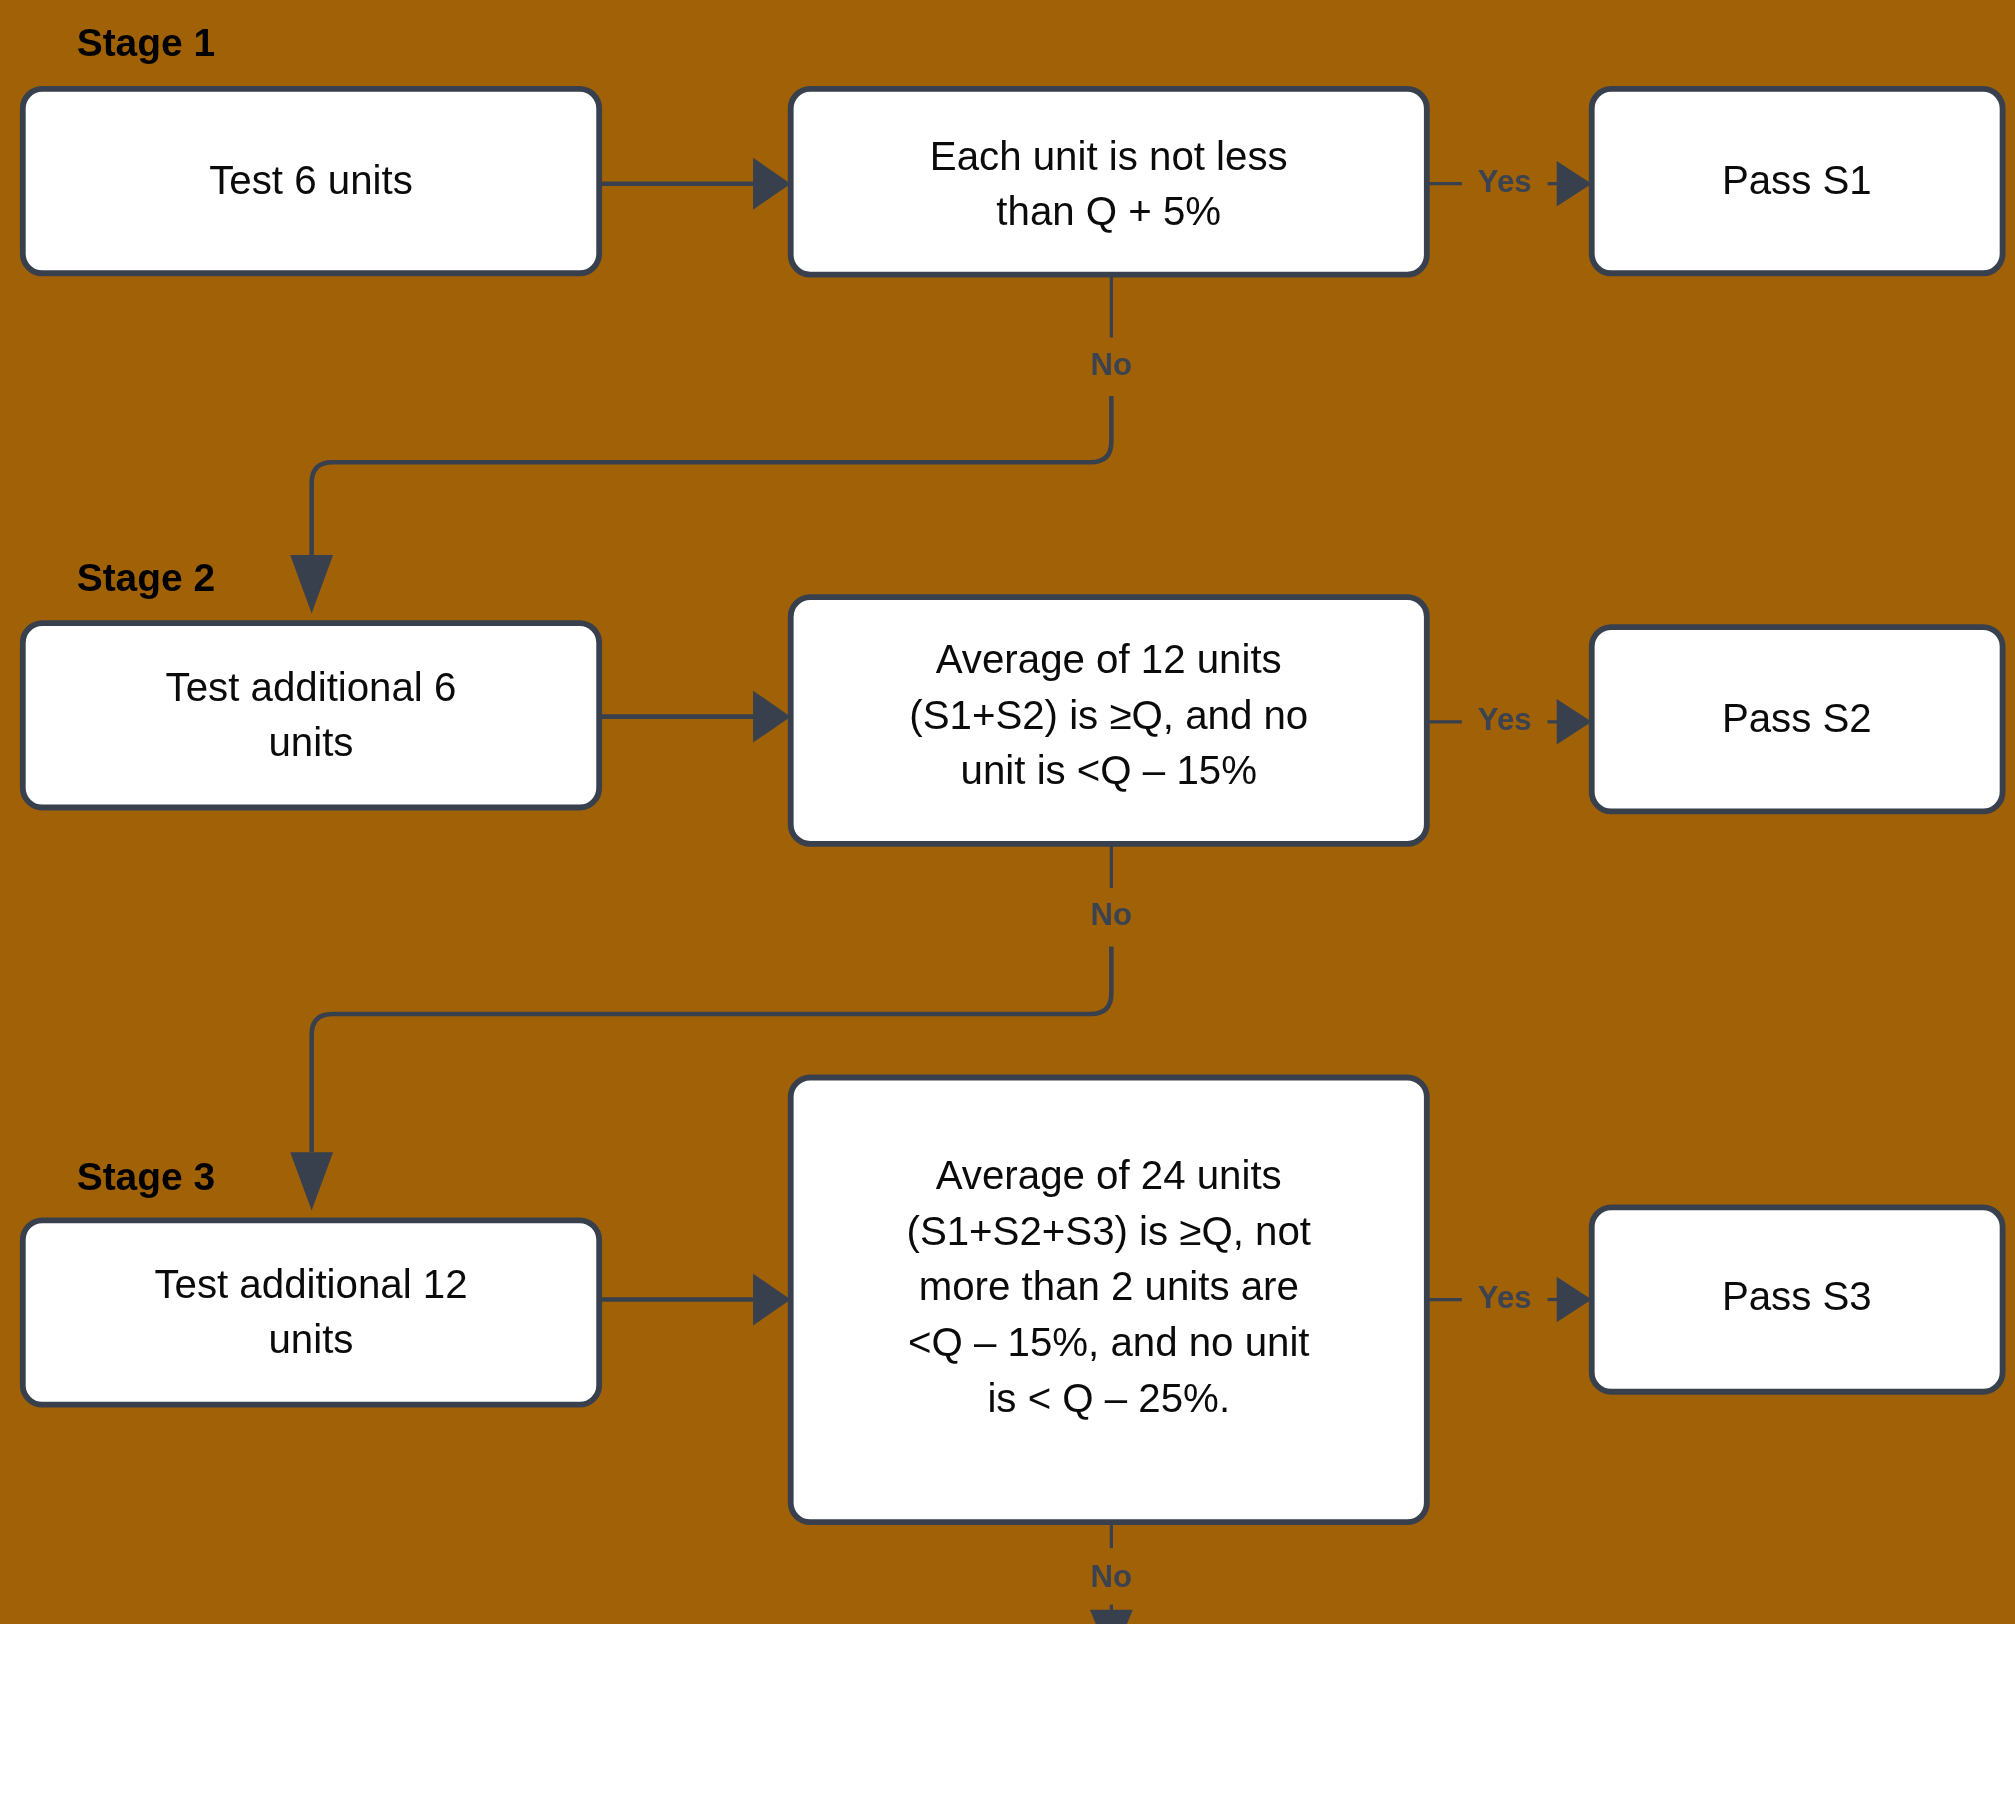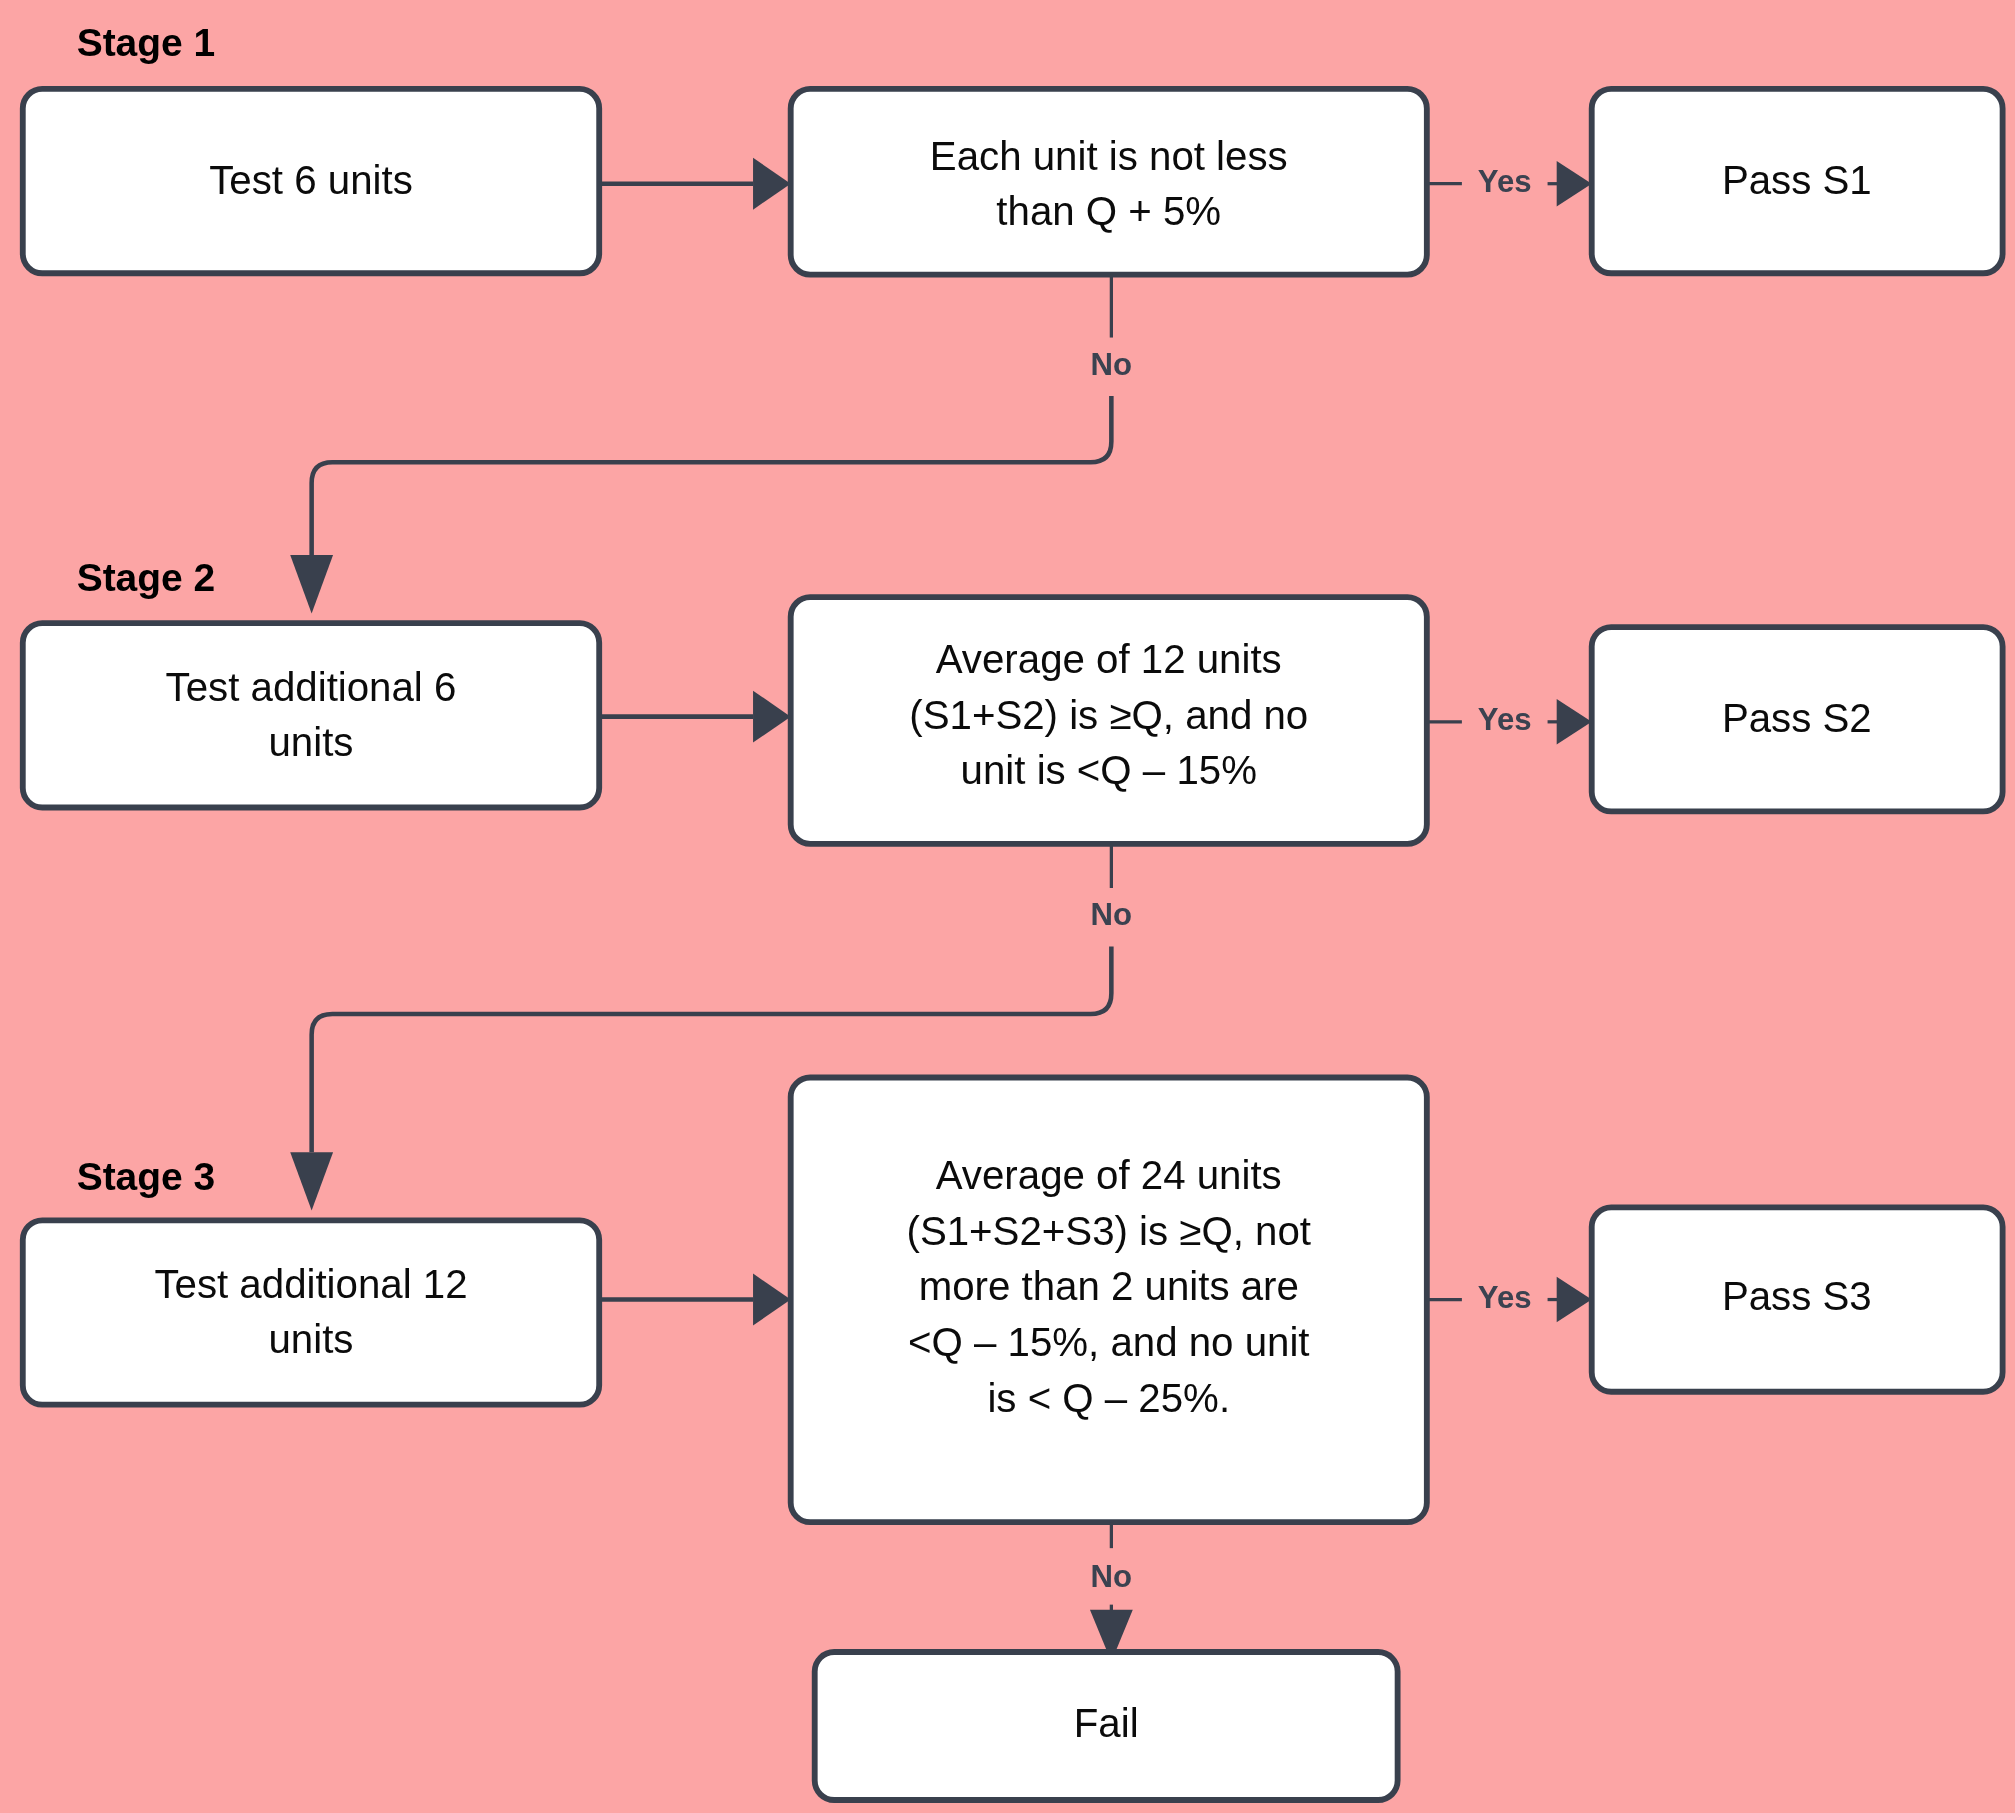--- a/index.html
+++ b/index.html
@@ -3,22 +3,22 @@
 <meta charset="utf-8">
 <style>
   html, body {
     margin: 0;
     padding: 0;
     background: #ffffff;
   }
   #root {
     position: relative;
     width: 2015px;
-    height: 1813px;
-    background: #fca5a5;
+    height: 1624px;
+    background: #a16207;
     font-family: "Liberation Sans", sans-serif;
     overflow: hidden;
   }
   svg.canvas {
     position: absolute;
     top: 0; left: 0;
     width: 2015px;
     height: 1813px;
   }
   .node-box {

